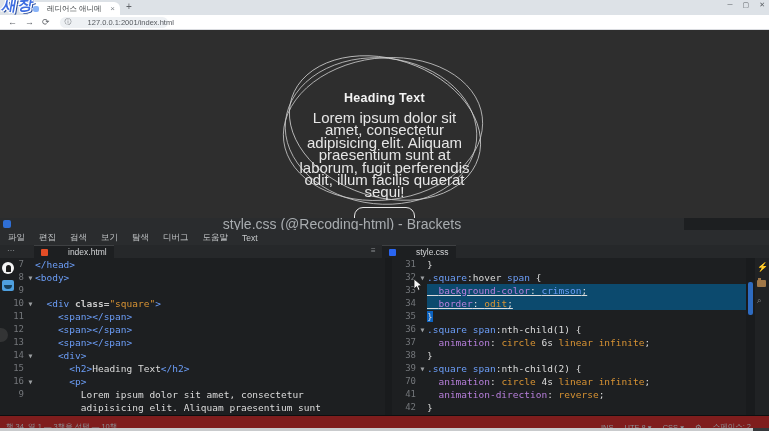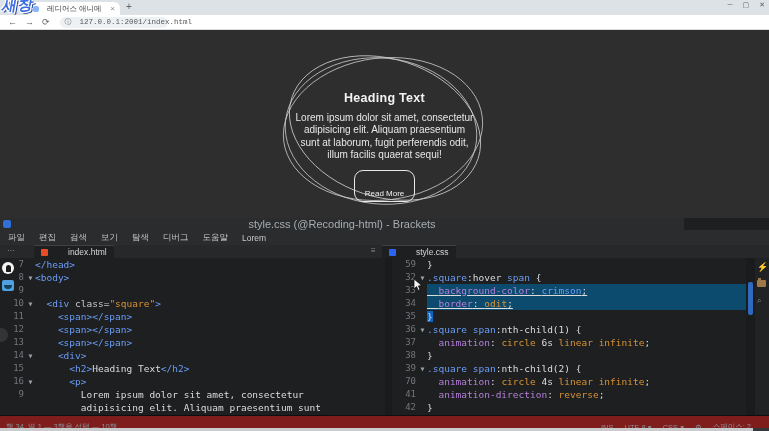--- a/index.html
+++ b/index.html
@@ -16,43 +16,43 @@
   .btab .x { font-size:8px; color:#80868b; flex:none; }
   .newtab { position:absolute; left:126px; top:1px; font-size:10px; color:#5f6368; }
   .winctl { position:absolute; right:4px; top:1px; display:flex; gap:10px; font-size:7px; color:#5a5f64; }
   .logo { position:absolute; left:1px; top:-4px; z-index:5; font-size:15px; font-weight:bold; font-style:italic;
           letter-spacing:1px; color:#3d6ce0; transform:rotate(-4deg);
           text-shadow:-1px -1px 0 #fff, 1px -1px 0 #fff, -1px 1px 0 #fff, 1px 1px 0 #fff, 2px 2px 0 #274b9e; }
   .toolbar { position:absolute; left:0; top:15px; width:769px; height:15px; background:#fff;
              border-bottom:1px solid #dadce0; display:flex; align-items:center; }
   .navic { font-size:9px; color:#5f6368; margin-left:8px; }
   .urlpill { margin-left:10px; width:108px; height:11px; background:#eef1f4; border-radius:6px;
-             display:flex; align-items:center; padding:0 5px; gap:8px;font-family:Liberation Mono, monospace; }
+             display:flex; align-items:center; padding:0 5px; gap:16px; }
   .urlpill .info { font-size:7px; color:#5f6368; }
   .urlpill .url { font-size:7.5px; color:#55595e; white-space:nowrap; }
   .tbright { position:absolute; right:6px; top:17px; display:flex; align-items:center; gap:9px; }
   .star { font-size:9px; color:#5f6368; }
   .avatar { width:10px; height:10px; border-radius:50%; background:#202124; color:#e8eaed;
             font-size:7px; text-align:center; line-height:10px; }
   .kebab { font-size:9px; color:#5f6368; letter-spacing:0; }
 
   
   .viewport { position:absolute; left:0; top:31px; width:769px; height:187px; background:#2e2e2e; overflow:hidden; }
   .rings { position:absolute; left:277px; top:24px; }
   .rings ellipse { fill:none; stroke:#cfcfcf; stroke-width:0.9; opacity:0.85; }
   .pagecontent { position:absolute; left:0; top:60px; width:769px; text-align:center; color:#f2f2f2; }
   .pagecontent h2 { font-size:12.5px; font-weight:600; letter-spacing:0.3px; margin-bottom:7px; }
-  .pagecontent p { font-size:10px; line-height:12.4px; width:178px; margin:0 auto 8px auto; color:#e6e6e6; }
+  .pagecontent p { font-size:15px; line-height:12.4px; width:178px; margin:0 auto 8px auto; color:#e6e6e6; }
   .readmore { display:inline-block; border:1px solid #e8e8e8; border-radius:9px; padding:18px 10px 3px 10px;
               font-size:8px; color:#f2f2f2; background:transparent; }
 
   
   .editor { position:absolute; left:0; top:218px; width:769px; height:210px; background:#1d1f21; }
   .etitle { position:absolute; left:0; top:0; width:684px; height:12px; background:#2a2c2e;
-            text-align:center; font-size:11px; color:#a9adb0; line-height:12px; }
+            text-align:center; font-size:14px; color:#a9adb0; line-height:12px; }
   .appicon { position:absolute; left:3px; top:2px; width:8px; height:8px; border-radius:2px; background:#2f6fd6; }
   .emenu { position:absolute; left:0; top:12px; width:769px; height:15px; background:#2a2c2e;
            display:flex; align-items:center; gap:14px; padding-left:8px; }
   .emenu span { font-size:8.5px; color:#c7cacc; }
   .etabs { position:absolute; left:0; top:27px; width:769px; height:13px; background:#26282a; }
   .wsdots { position:absolute; left:7px; top:1px; font-size:8px; color:#8b8f93; }
   .ftab { position:absolute; top:0; height:13px; background:#1d1f21; border-top:1px solid #3e4042;
           display:flex; align-items:center; gap:20px; padding:0 7px; }
   .ftab .fico { width:7px; height:7px; border-radius:1px; flex:none; }
   .ftab .fl { font-size:8.5px; color:#d4d6d8; white-space:nowrap; }
@@ -66,21 +66,21 @@
   .pane-gap { position:absolute; left:385px; top:40px; width:7px; height:157px; background:#191b1d; }
 
   .cl { display:flex; height:13px; line-height:13px; white-space:pre;
         font-family:"DejaVu Sans Mono", monospace; font-size:9.5px; }
   .g  { width:26px; text-align:right; color:#73767a; flex:none; font-size:9px; padding-right:2px; }
   .f  { width:9px; flex:none; color:#9b9ea1; font-size:6.5px; text-align:center; line-height:14px; }
   .c  { flex:1; color:#dcdcdc; }
   .sel .c { background:#0c4a6e;text-decoration:underline; }
   .selbg  { background:#0b63c2; }
   .tk-tag { color:#6c9ef8; }
-  .tk-attr{ color:#c8c8c8; }
+  .tk-attr{ color:#c8c8c8;font-weight:bold; }
   .tk-str { color:#d89333; }
   .tk-def { color:#dcdcdc; }
   .tk-prop{ color:#b77fdb; }
   .tk-atom{ color:#d89333; }
   .tk-kw  { color:#6c9ef8; }
   .tk-num { color:#dcdcdc; }
 
   .sideicons { position:absolute; left:2px; top:4px; width:14px; z-index:4; }
   .bulb { width:12px; height:12px; border-radius:50%; background:#f4f4f4; margin-bottom:6px;
           display:flex; align-items:center; justify-content:center; }
@@ -165,21 +165,21 @@
     </div>
 
     <div class="emenu">
       <span>파일</span>
       <span>편집</span>
       <span>검색</span>
       <span>보기</span>
       <span>탐색</span>
       <span>디버그</span>
       <span>도움말</span>
-      <span>Lorem</span>
+      <span>Text</span>
     </div>
 
     <div class="etabs">
       <span class="wsdots">⋯</span>
       <div class="ftab ftab-left">
         <span class="fico" style="background:#e44d26"></span>
         <span class="fl">index.html</span>
       </div>
       <span class="wsburger">≡</span>
       <div class="ftab ftab-right">
@@ -203,21 +203,21 @@
         <div class="cl"><span class="g">13</span><span class="f"></span><span class="c"><span class="tk-def">    </span><span class="tk-tag">&lt;span&gt;&lt;/span&gt;</span></span></div>
         <div class="cl"><span class="g">14</span><span class="f">▼</span><span class="c"><span class="tk-def">    </span><span class="tk-tag">&lt;div&gt;</span></span></div>
         <div class="cl"><span class="g">15</span><span class="f"></span><span class="c"><span class="tk-def">      </span><span class="tk-tag">&lt;h2&gt;</span><span class="tk-def">Heading Text</span><span class="tk-tag">&lt;/h2&gt;</span></span></div>
         <div class="cl"><span class="g">16</span><span class="f">▼</span><span class="c"><span class="tk-def">      </span><span class="tk-tag">&lt;p&gt;</span></span></div>
         <div class="cl"><span class="g">9</span><span class="f"></span><span class="c"><span class="tk-def">        </span><span class="tk-def">Lorem ipsum dolor sit amet, consectetur</span></span></div>
         <div class="cl"><span class="g"></span><span class="f"></span><span class="c"><span class="tk-def">        </span><span class="tk-def">adipisicing elit. Aliquam praesentium sunt</span></span></div>
         <div class="cl"><span class="g"></span><span class="f"></span><span class="c"></span></div>
       </div>
     <div class="pane-gap"></div>
     <div class="pane pane-right" id="pane-right">
-        <div class="cl"><span class="g">59</span><span class="f"></span><span class="c"><span class="tk-def">}</span></span></div>
+        <div class="cl"><span class="g">31</span><span class="f"></span><span class="c"><span class="tk-def">}</span></span></div>
         <div class="cl"><span class="g">32</span><span class="f">▼</span><span class="c"><span class="tk-tag">.square</span><span class="tk-def">:hover</span><span class="tk-tag"> span</span><span class="tk-def"> {</span></span></div>
         <div class="cl sel"><span class="g">33</span><span class="f"></span><span class="c"><span class="tk-def">  </span><span class="tk-prop">background-color</span><span class="tk-def">: </span><span class="tk-kw">crimson</span><span class="tk-def">;</span></span></div>
         <div class="cl sel"><span class="g">34</span><span class="f"></span><span class="c"><span class="tk-def">  </span><span class="tk-prop">border</span><span class="tk-def">: </span><span class="tk-atom">odit</span><span class="tk-def">;</span></span></div>
         <div class="cl"><span class="g">35</span><span class="f"></span><span class="c"><span class="tk-def selbg">}</span></span></div>
         <div class="cl"><span class="g">36</span><span class="f">▼</span><span class="c"><span class="tk-tag">.square</span><span class="tk-tag"> span</span><span class="tk-def">:nth-child(1)</span><span class="tk-def"> {</span></span></div>
         <div class="cl"><span class="g">37</span><span class="f"></span><span class="c"><span class="tk-def">  </span><span class="tk-prop">animation</span><span class="tk-def">: </span><span class="tk-atom">circle </span><span class="tk-num">6s </span><span class="tk-atom">linear infinite</span><span class="tk-def">;</span></span></div>
         <div class="cl"><span class="g">38</span><span class="f"></span><span class="c"><span class="tk-def">}</span></span></div>
         <div class="cl"><span class="g">39</span><span class="f">▼</span><span class="c"><span class="tk-tag">.square</span><span class="tk-tag"> span</span><span class="tk-def">:nth-child(2)</span><span class="tk-def"> {</span></span></div>
         <div class="cl"><span class="g">70</span><span class="f"></span><span class="c"><span class="tk-def">  </span><span class="tk-prop">animation</span><span class="tk-def">: </span><span class="tk-atom">circle </span><span class="tk-num">4s </span><span class="tk-atom">linear infinite</span><span class="tk-def">;</span></span></div>
         <div class="cl"><span class="g">41</span><span class="f"></span><span class="c"><span class="tk-def">  </span><span class="tk-prop">animation-direction</span><span class="tk-def">: </span><span class="tk-atom">reverse</span><span class="tk-def">;</span></span></div>

